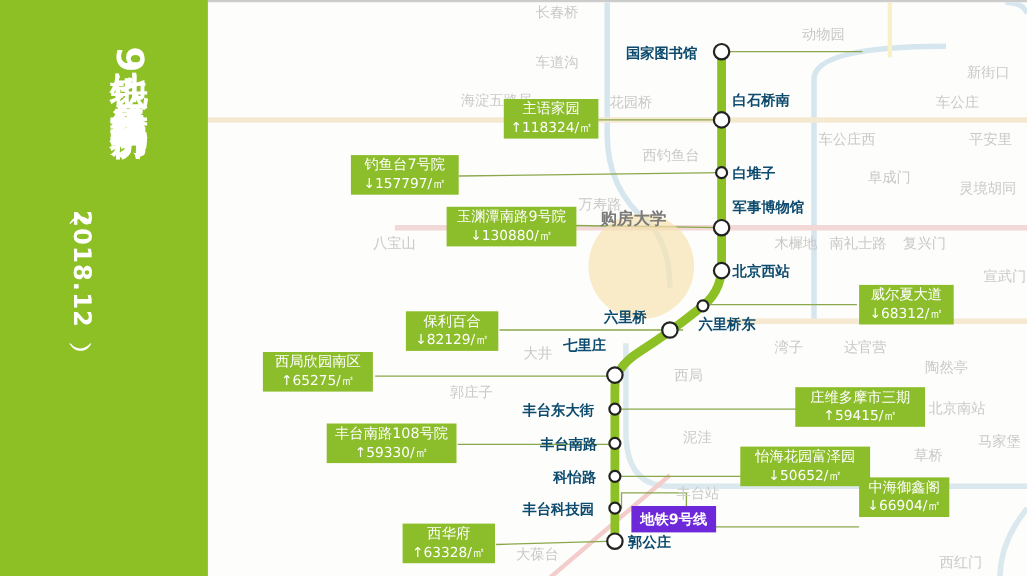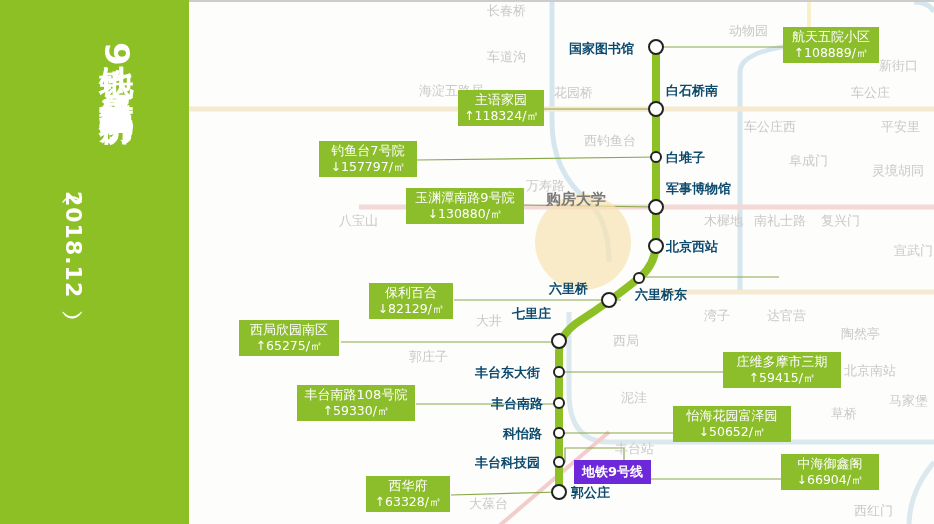--- a/index.html
+++ b/index.html
@@ -116,24 +116,24 @@
   <div class="st" style="left:360px;top:278px">六里桥</div>
   <div class="st" style="left:323px;top:303px">七里庄</div>
   <div class="st" style="left:286px;top:362px">丰台东大街</div>
   <div class="st" style="left:302px;top:393px">丰台南路</div>
   <div class="st" style="left:314px;top:423px">科怡路</div>
   <div class="st" style="left:286px;top:452px">丰台科技园</div>
   <div class="st" style="left:382px;top:482px">郭公庄</div>
 
   <div class="legend-badge" style="left:385px;top:458px">地铁9号线</div>
 
-  <div class="box" style="left:594px;top:25px;width:96px"><span class="nm">航天五院小区</span><span>↑</span><span>108889/㎡</span></div>
   <div class="box" style="left:269px;top:88px;width:86px"><span class="nm">主语家园</span><span>↑</span><span>118324/㎡</span></div>
   <div class="box" style="left:130px;top:139px;width:98px"><span class="nm">钓鱼台7号院</span><span>↓</span><span>157797/㎡</span></div>
   <div class="box" style="left:217px;top:186px;width:118px"><span class="nm">玉渊潭南路9号院</span><span>↓</span><span>130880/㎡</span></div>
+  <div class="box" style="left:592px;top:257px;width:86px"><span class="nm">威尔夏大道</span><span>↓</span><span>68312/㎡</span></div>
   <div class="box" style="left:180px;top:281px;width:84px"><span class="nm">保利百合</span><span>↓</span><span>82129/㎡</span></div>
   <div class="box" style="left:50px;top:318px;width:100px"><span class="nm">西局欣园南区</span><span>↑</span><span>65275/㎡</span></div>
   <div class="box" style="left:534px;top:350px;width:118px"><span class="nm">庄维多摩市三期</span><span>↑</span><span>59415/㎡</span></div>
   <div class="box" style="left:108px;top:383px;width:118px"><span class="nm">丰台南路108号院</span><span>↑</span><span>59330/㎡</span></div>
   <div class="box" style="left:484px;top:404px;width:118px"><span class="nm">怡海花园富泽园</span><span>↓</span><span>50652/㎡</span></div>
-  <div class="box" style="left:592px;top:452px;width:98px"><span class="nm">中海御鑫阁</span><span>↓</span><span>66904/㎡</span></div>
+  <div class="box" style="left:592px;top:432px;width:82px"><span class="nm">中海御鑫阁</span><span>↓</span><span>66904/㎡</span></div>
   <div class="box" style="left:177px;top:474px;width:84px"><span class="nm">西华府</span><span>↑</span><span>63328/㎡</span></div>
 </div>
 
 </body></html>

